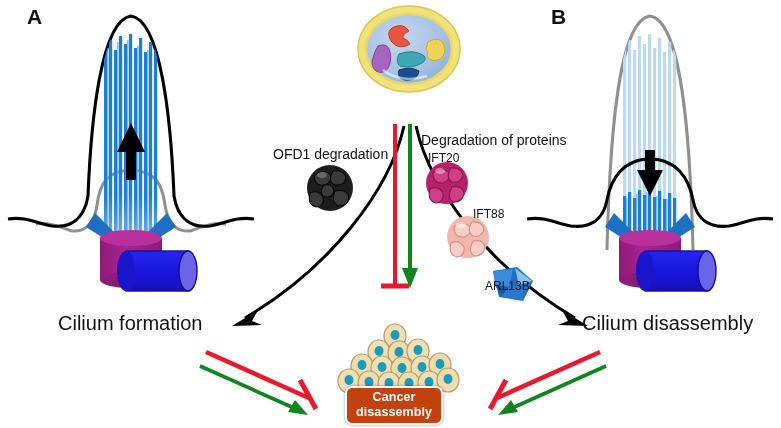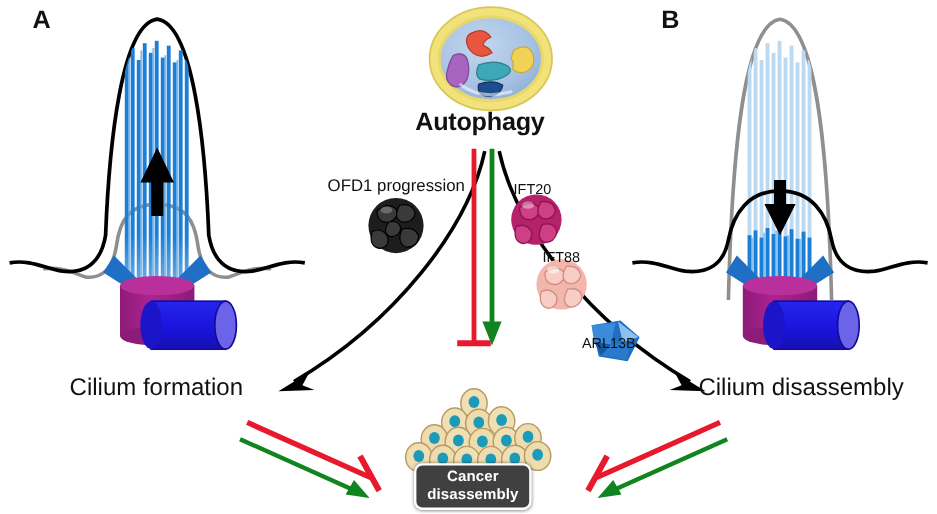--- a/index.html
+++ b/index.html
@@ -50,21 +50,21 @@
     font-size: 14px;
     font-weight: normal;
   }
   .protein-label {
     font-size: 12px;
     font-weight: normal;
     text-align: center;
   }
   .cancer-box {
     position: absolute;
-    background: #404040;
+    background: #c2410c;
     border: 2.5px solid #ffffff;
     border-radius: 7px;
     box-shadow: 0 0 3px rgba(0,0,0,0.45);
     text-align: center;
     padding: 2px 9px 3px 9px;
   }
   .cancer-box span {
     display: block;
     color: #ffffff;
     font-family: "Liberation Sans", sans-serif;
@@ -383,28 +383,28 @@
         <ellipse cx="448" cy="380" rx="11" ry="12" fill="#efdcae" stroke="#b99a62" stroke-width="1.2"></ellipse>
         <ellipse cx="448" cy="379" rx="4.5" ry="5" fill="#1b9bb8"></ellipse>
       </g>
     </g>
   </svg>
 
   <div class="txt panel-letter" style="left:27px; top:6px;">A</div>
 
   <div class="txt panel-letter" style="left:551px; top:6px;">B</div>
 
-  <div class="txt autophagy-title" style="left:346px; top:91px;">Autophagy</div>
-
-  <div class="txt degradation-label" style="left:273px; top:147px;">OFD1 progression</div>
-
+
+  <div class="txt degradation-label" style="left:273px; top:147px;">OFD1 degradation</div>
+
+  <div class="txt degradation-label" style="left:421px; top:133px;">Degradation of proteins</div>
 
   <div class="txt protein-label" style="left:428px; top:152px;">IFT20</div>
 
-  <div class="txt protein-label" style="left:452px; top:208px;">IFT88</div>
+  <div class="txt protein-label" style="left:473px; top:208px;">IFT88</div>
 
   <div class="txt protein-label" style="left:485px; top:254px;margin-top:26px;">ARL13B</div>
 
   <div class="txt outcome-label" style="left:58px; top:313px;">Cilium formation</div>
 
   <div class="txt outcome-label" style="left:582px; top:313px;">Cilium disassembly</div>
 
   <div class="cancer-box" style="left:345px; top:386px;">
     <span>Cancer</span>
     <span>disassembly</span>

